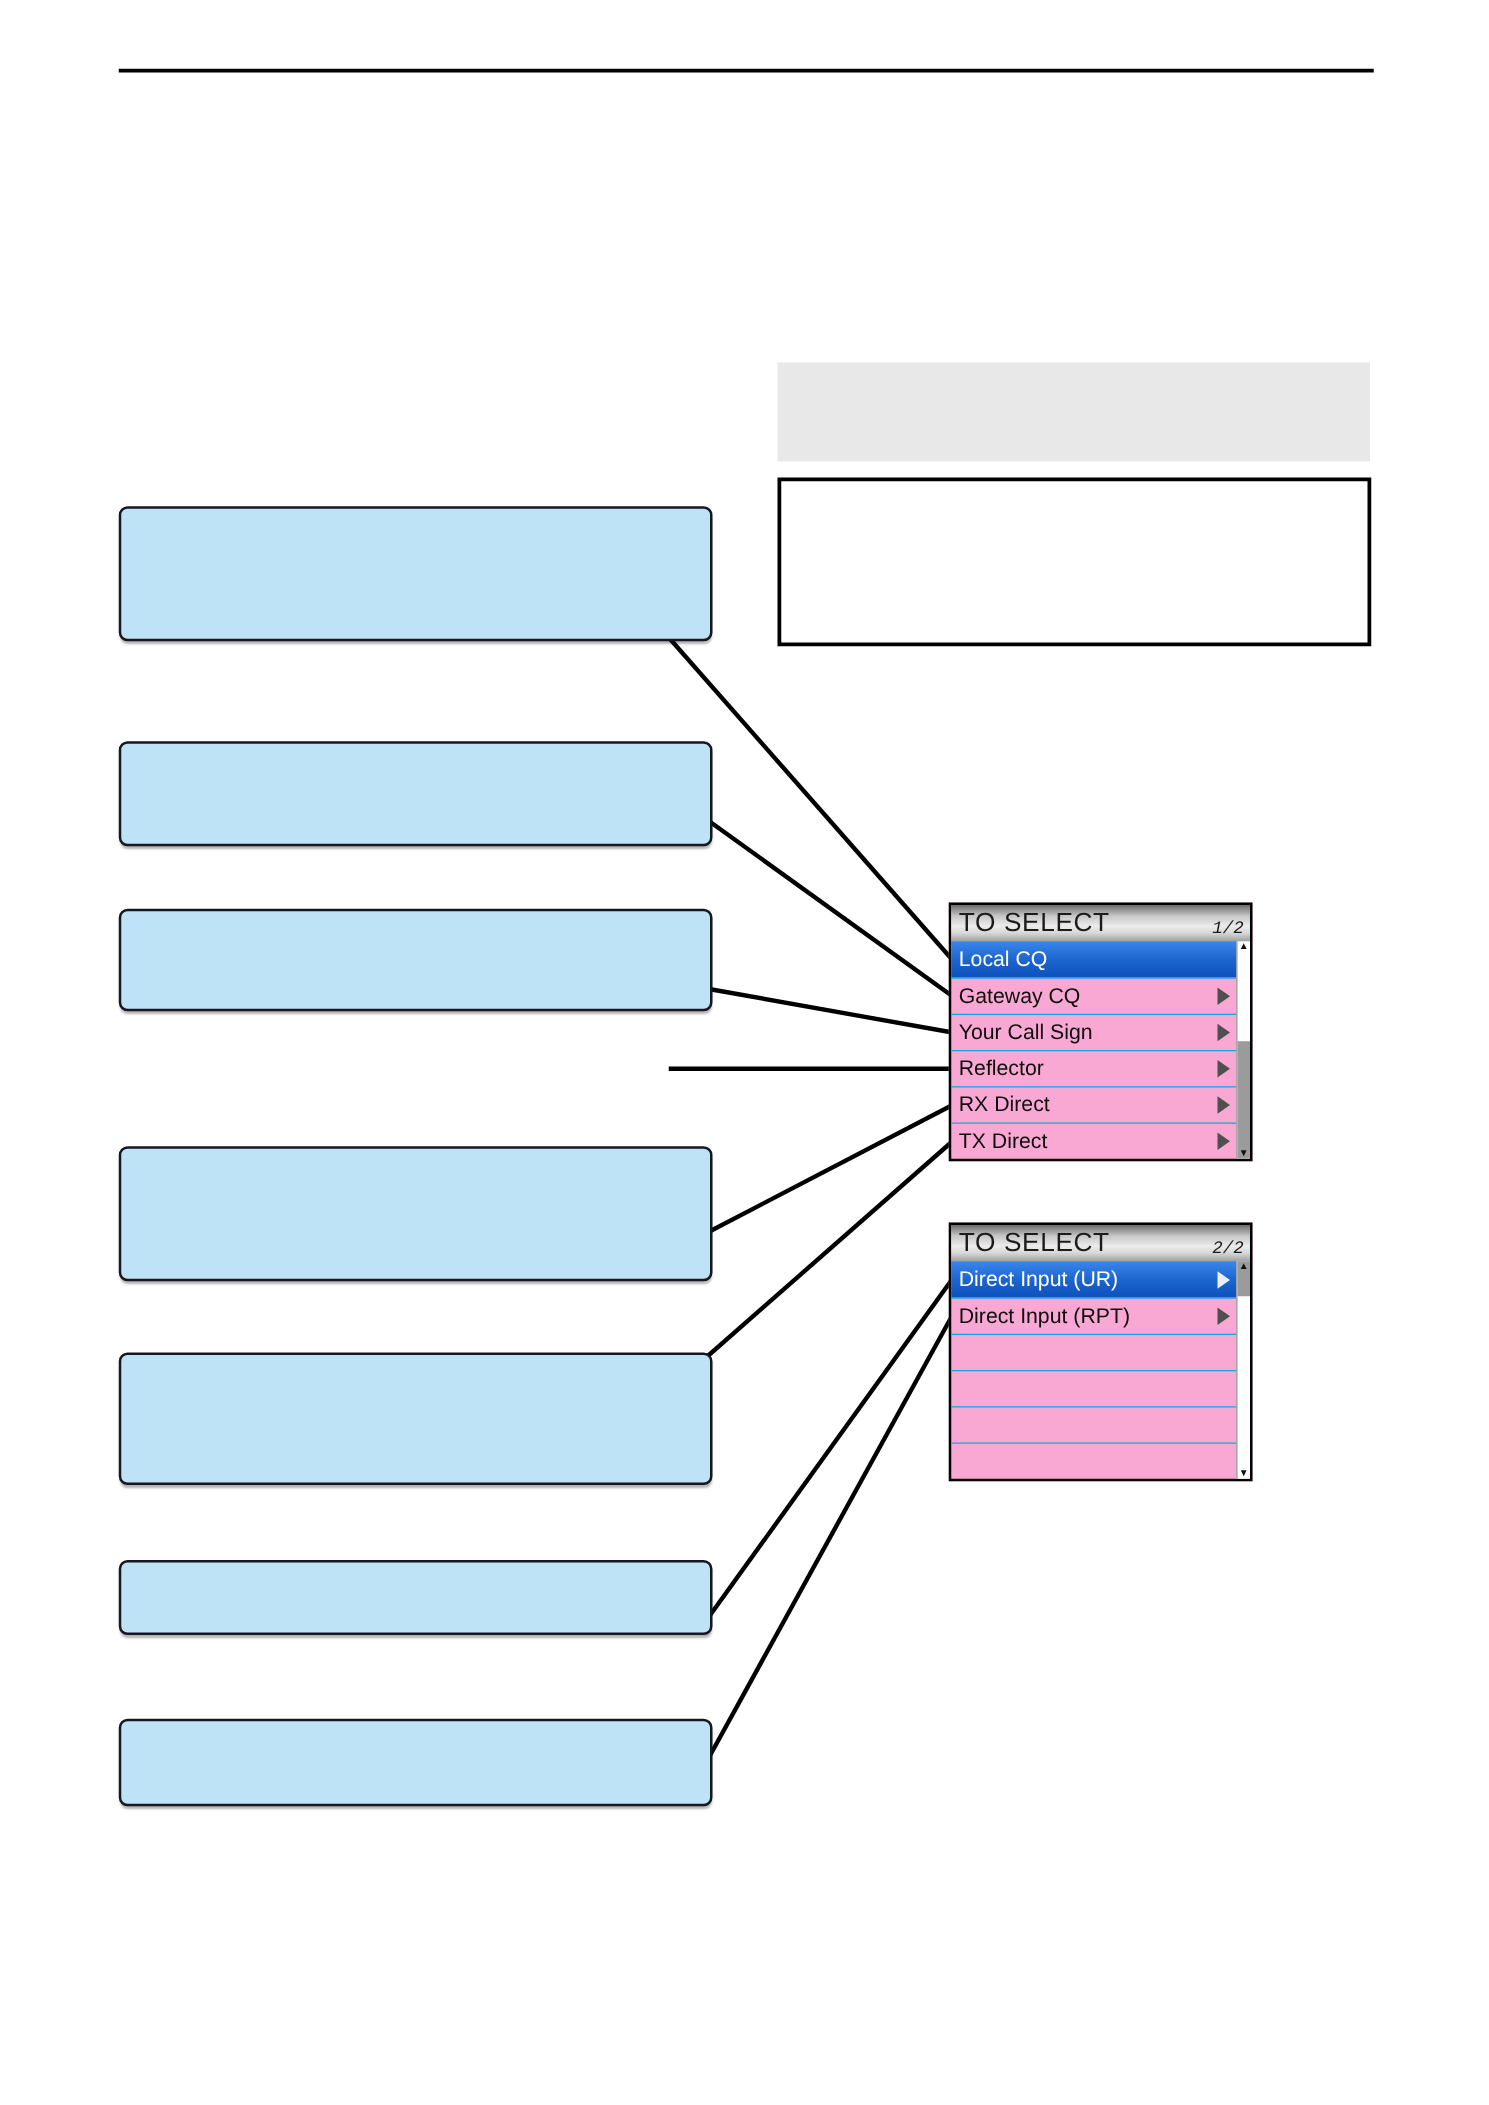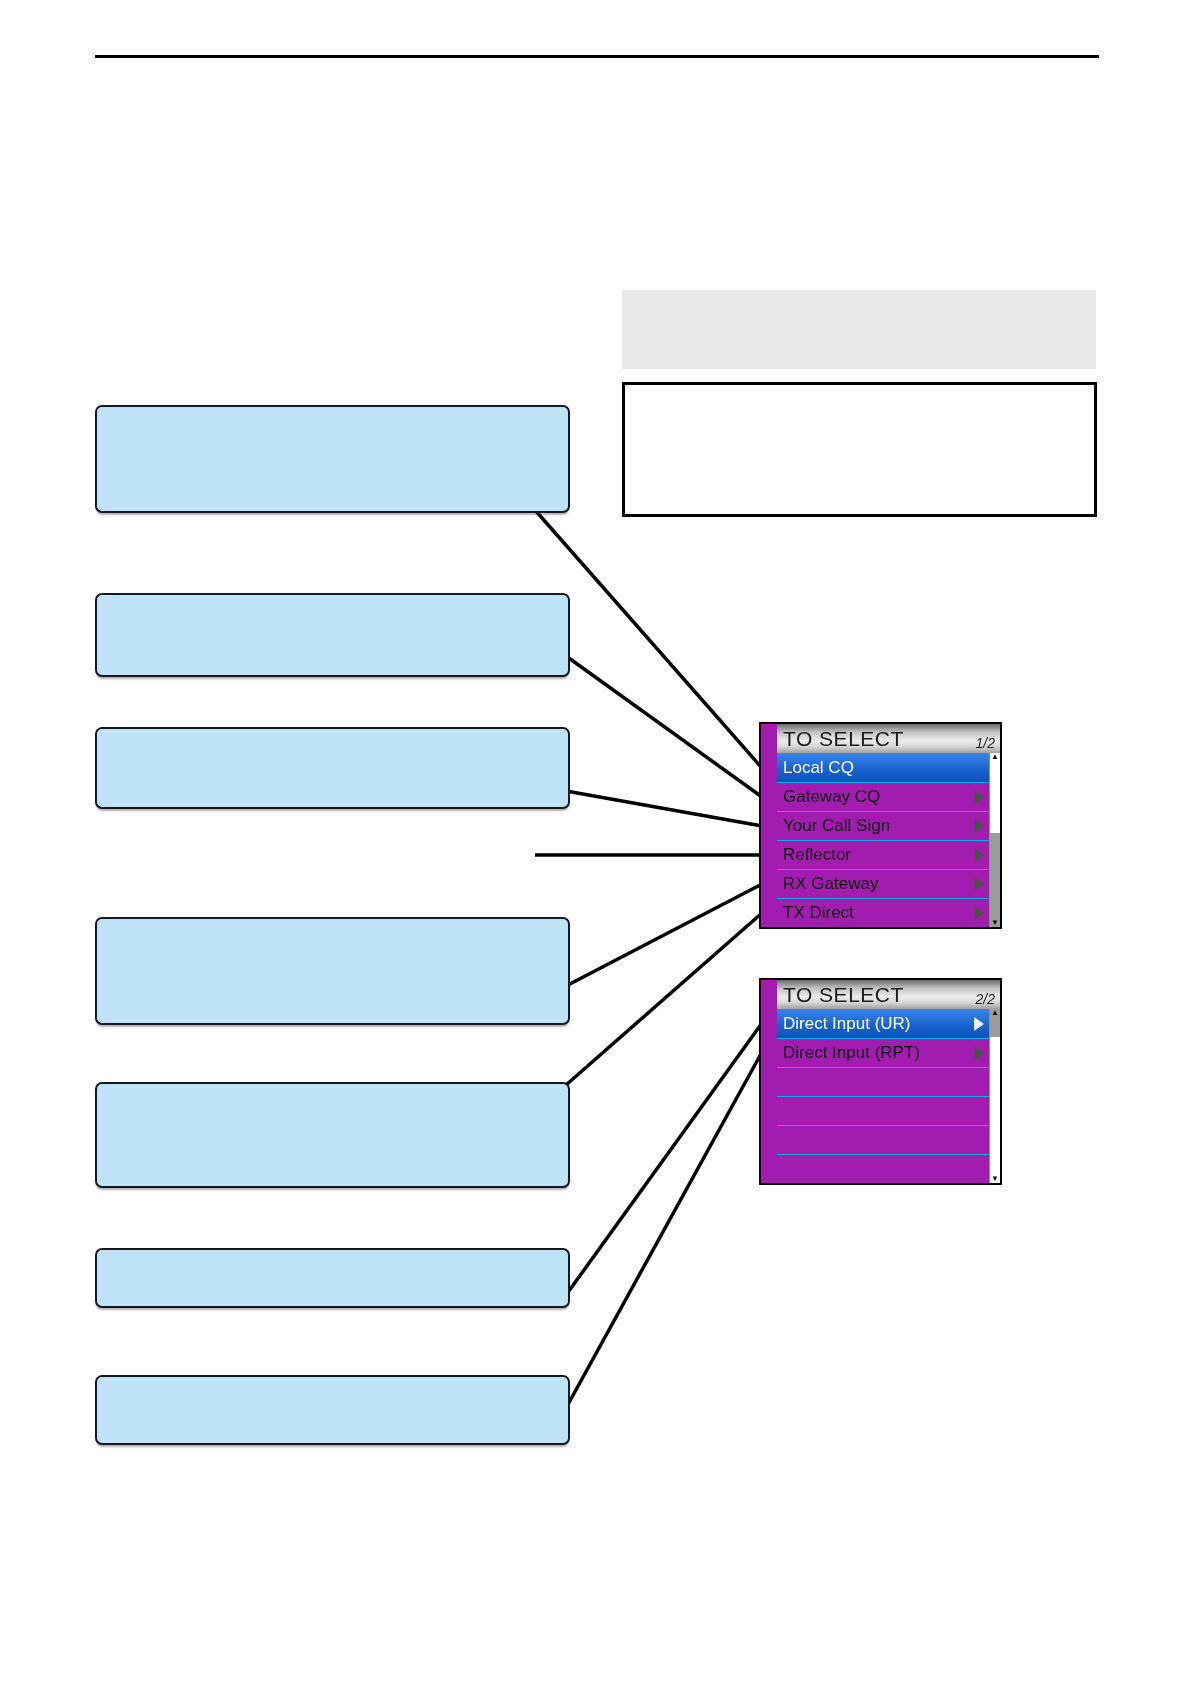--- a/index.html
+++ b/index.html
@@ -23,32 +23,32 @@
   #callout-3{top:727px;height:78px;}
   #callout-4{top:917px;height:104px;}
   #callout-5{top:1082px;height:102px;}
   #callout-6{top:1248px;height:56px;}
   #callout-7{top:1375px;height:66px;}
   
   #connectors{left:0;top:0;width:1191px;height:1684px;z-index:1;}
   #connectors line{stroke:#000;stroke-width:3.5;}
   
   .menu{
-    left:759px;width:243px;border:2px solid #000;background:#a21caf;
-    box-sizing:border-box;z-index:3;padding-left:16px;
+    left:759px;width:243px;border:2px solid #000;background:#f9a8d4;
+    box-sizing:border-box;z-index:3;
   }
   #menu-1{top:722px;}
   #menu-2{top:978px;}
   .menu-title{
     height:29px;display:flex;align-items:center;justify-content:space-between;
     padding:0 5px 0 6px;box-sizing:border-box;
     background:linear-gradient(180deg,#6b6b6b 0%,#c6c6c6 30%,#ececec 58%,#d6d6d6 78%,#a0a0a0 100%);
   }
   .menu-title-label{font-size:21px;letter-spacing:.5px;color:#1b1b1b;}
-  .menu-page-indicator{font-size:14px;font-style:italic;color:#1b1b1b;padding-top:8px;}
+  .menu-page-indicator{font-size:14px;font-style:italic;color:#1b1b1b;padding-top:8px;font-family:Liberation Mono, monospace;}
   .menu-rows{position:relative;}
   .menu-row{
     position:relative;height:29px;display:flex;align-items:center;
     padding-left:6px;padding-right:28px;box-sizing:border-box;
     font-size:17px;color:#0d0d0d;white-space:nowrap;overflow:hidden;
   }
   .menu-row + .menu-row{border-top:1px solid #0ea5e9;}
   .menu-row.selected{
     background:linear-gradient(180deg,#3a86e9 0%,#1b63cd 55%,#0e51bb 100%);
     color:#ffffff;
@@ -117,21 +117,21 @@
       </div>
       <div class="menu-row">
         <span>Your Call Sign</span>
         <span class="arrow"></span>
       </div>
       <div class="menu-row">
         <span>Reflector</span>
         <span class="arrow"></span>
       </div>
       <div class="menu-row">
-        <span>RX Gateway</span>
+        <span>RX Direct</span>
         <span class="arrow"></span>
       </div>
       <div class="menu-row">
         <span>TX Direct</span>
         <span class="arrow"></span>
       </div>
       <div class="menu-sb">
         <div class="thumb"></div>
         <span class="sb-arrow up">▲</span>
         <span class="sb-arrow down">▼</span>

